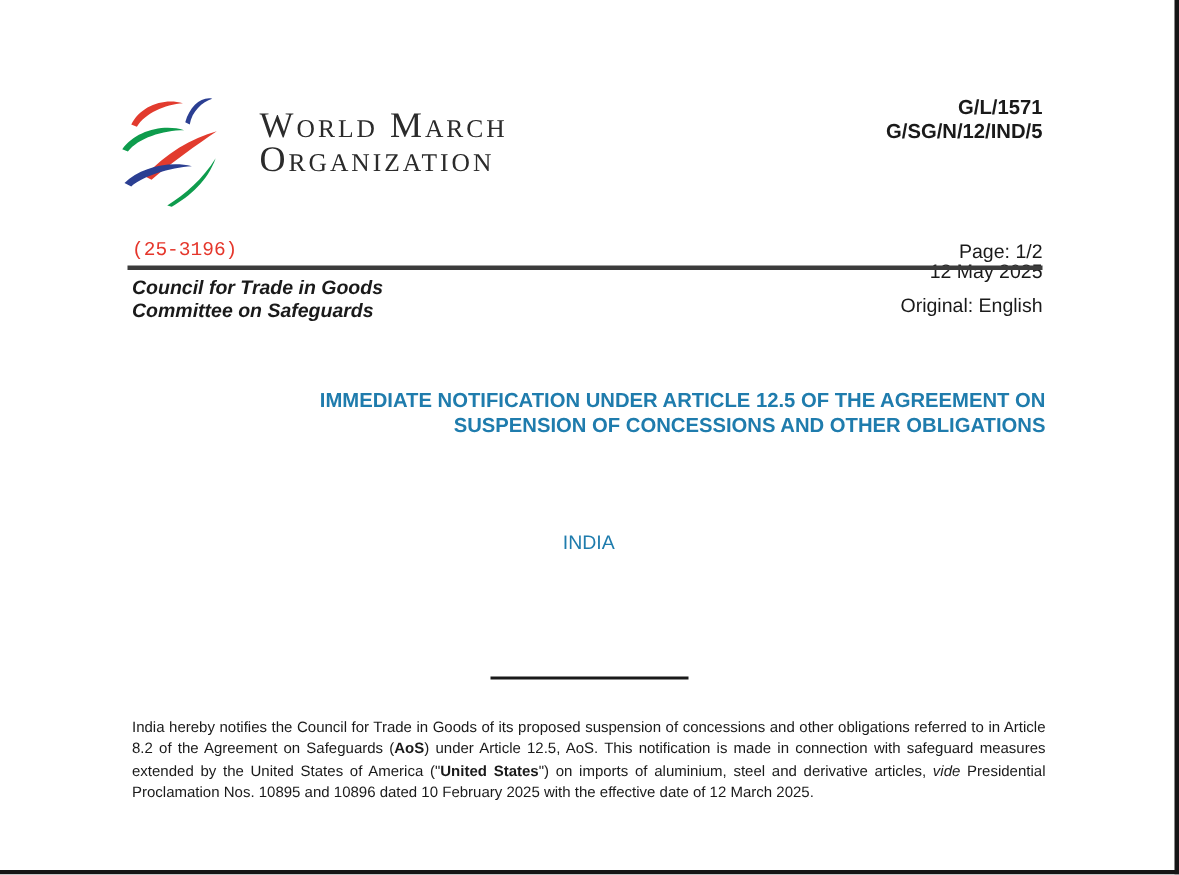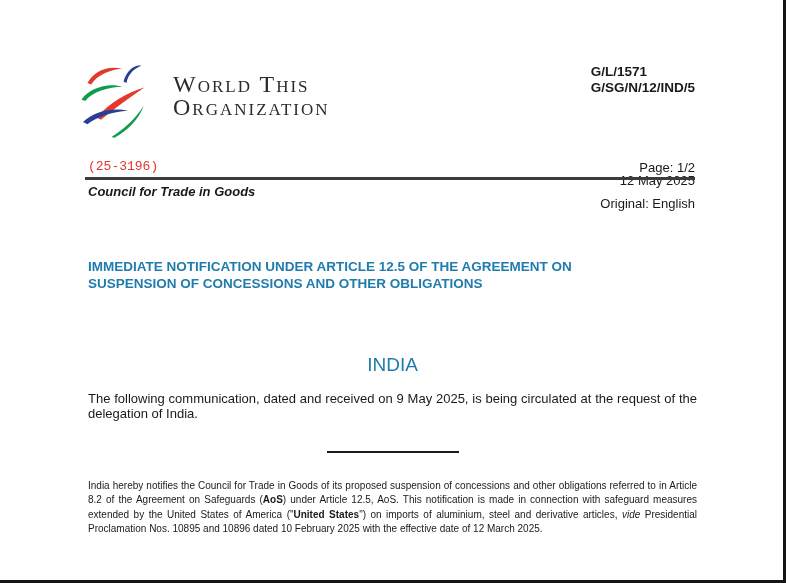--- a/index.html
+++ b/index.html
@@ -22,21 +22,21 @@
     position: absolute; left: 173px; top: 73px;
     font-family: "Liberation Serif", serif;
     font-variant: small-caps;
     font-size: 24px;
     letter-spacing: 2px;
     line-height: 23px;
     color: #2b2b2b;
     white-space: nowrap;
   }
 
-  .meta-right { position: absolute; right: 88px; white-space: nowrap; }
+  .meta-right { position: absolute; right: 88px; text-align: right; white-space: nowrap; }
   .doc-symbols { top: 64px; font-weight: bold; font-size: 13.5px; line-height: 16px; }
   .doc-date { top: 133px; font-size: 13px; margin-top: 40px; }
   .page-label { top: 160px; font-size: 13px; }
   .original-label { top: 196px; font-size: 13px; }
 
   .doc-code {
     position: absolute; left: 88px; top: 159px;
     color: var(--doc-code-red, #e5362b);
     font-size: 13px;
     font-family: Liberation Mono, monospace;
@@ -46,31 +46,31 @@
     height: 2.5px; background: var(--rule-gray, #3c3c3c);
   }
   .committees {
     position: absolute; left: 88px; top: 185px;
     font-weight: bold; font-size: 13px; line-height: 14.5px; font-style: italic;
   }
 
   
   .doc-title {
     position: absolute; left: 88px; right: 86px; top: 258px;
-    text-align: left;
+    text-align: right;
     color: var(--title-blue, #1f7cad);
     font-weight: bold;
     font-size: 13.5px;
     line-height: 17px;
   }
   .country {
     position: absolute; left: 88px; right: 86px; top: 354px;
     text-align: center;
     color: var(--title-blue, #1f7cad);
-    font-size: 19px;
+    font-size: 13px;
   }
   .intro-par {
     position: absolute; left: 88px; right: 86px; top: 392px;
     font-size: 13px; line-height: 14.5px;
     text-align: justify;
   }
   .mid-rule {
     position: absolute; left: 88px; right: 86px; top: 451px;
   }
   .mid-rule .bar {
@@ -90,48 +90,48 @@
   <svg class="logo-globe" width="66" height="78" viewBox="0 0 88 100" aria-hidden="true">
     <path d="M10,26 C18,10 38,2 56,7 C40,8 22,16 15,28 Z" fill="#e23b2e"></path>
     <path d="M58,24 C62,10 72,1 82,3 C73,6 64,14 62,26 Z" fill="#2b3f92"></path>
     <path d="M2,48 C13,32 38,25 57,31 C38,31 16,38 7,50 Z" fill="#0e9c4d"></path>
     <path d="M22,72 C40,52 64,38 86,32 C68,44 46,60 28,75 Z" fill="#e23b2e"></path>
     <path d="M4,78 C18,64 44,58 64,63 C44,64 20,72 10,81 Z" fill="#2b3f92"></path>
     <path d="M42,98 C58,88 74,74 85,56 C78,76 62,90 46,99 Z" fill="#0e9c4d"></path>
   </svg>
 
   <div class="logo-name">
-    <div>World This</div>
+    <div>World March</div>
     <div>Organization</div>
   </div>
 
   <div class="meta-right doc-symbols">
     <div>G/L/1571</div>
     <div>G/SG/N/12/IND/5</div>
   </div>
   <div class="meta-right doc-date">12 May 2025</div>
   <div class="meta-right page-label">Page: 1/2</div>
 
   <div class="doc-code">(25-3196)</div>
 
   <div class="header-rule"></div>
 
   <div class="committees">
     <div>Council for Trade in Goods</div>
+    <div>Committee on Safeguards</div>
   </div>
   <div class="meta-right original-label">Original: English</div>
 
   <div class="doc-title">
     <div>IMMEDIATE NOTIFICATION UNDER ARTICLE 12.5 OF THE AGREEMENT ON</div>
     <div>SUSPENSION OF CONCESSIONS AND OTHER OBLIGATIONS</div>
   </div>
 
   <div class="country">INDIA</div>
 
-  <div class="intro-par">The following communication, dated and received on 9 May 2025, is being circulated at the request of the delegation of India.</div>
 
   <div class="mid-rule">
     <div class="bar"></div>
   </div>
 
   <div class="main-par"><span>India hereby notifies the Council for Trade in Goods of its proposed suspension of concessions and other obligations referred to in Article 8.2 of the Agreement on Safeguards (</span><span style="font-weight: bold;">AoS</span><span>) under Article 12.5, AoS. This notification is made in connection with safeguard measures extended by the United States of America ("</span><span style="font-weight: bold;">United States</span><span>") on imports of aluminium, steel and derivative articles, </span><span style="font-style: italic;">vide</span><span> Presidential Proclamation Nos. 10895 and 10896 dated 10 February 2025 with the effective date of 12 March 2025.</span></div>
 
 </div>
 
 </body></html>

